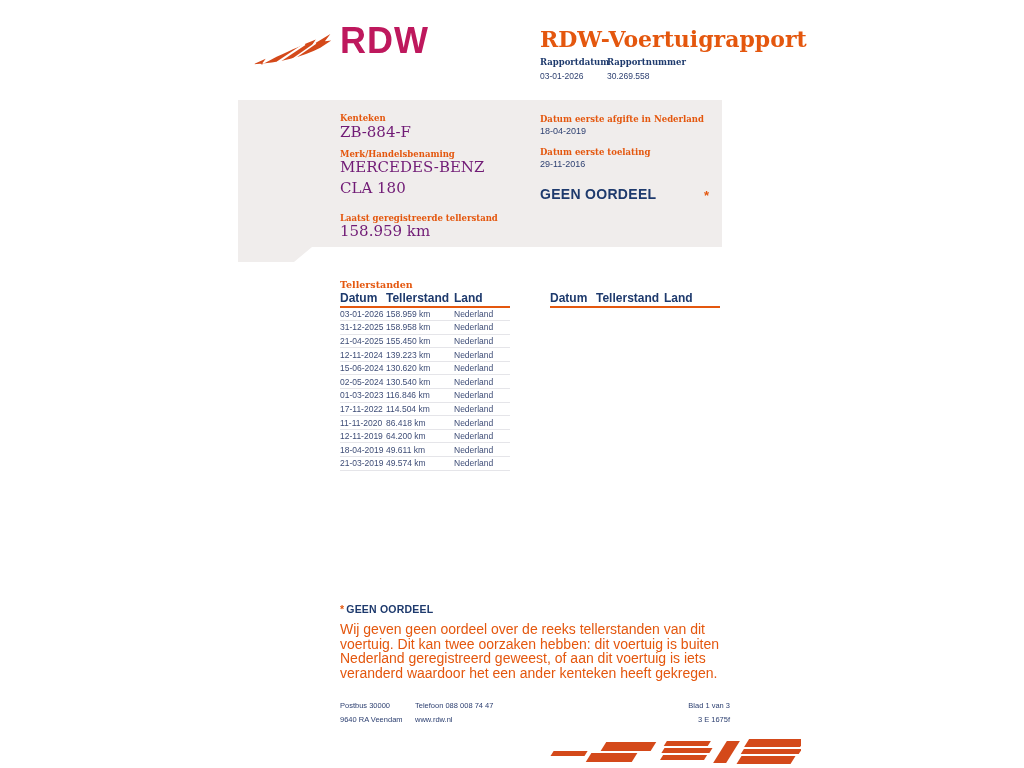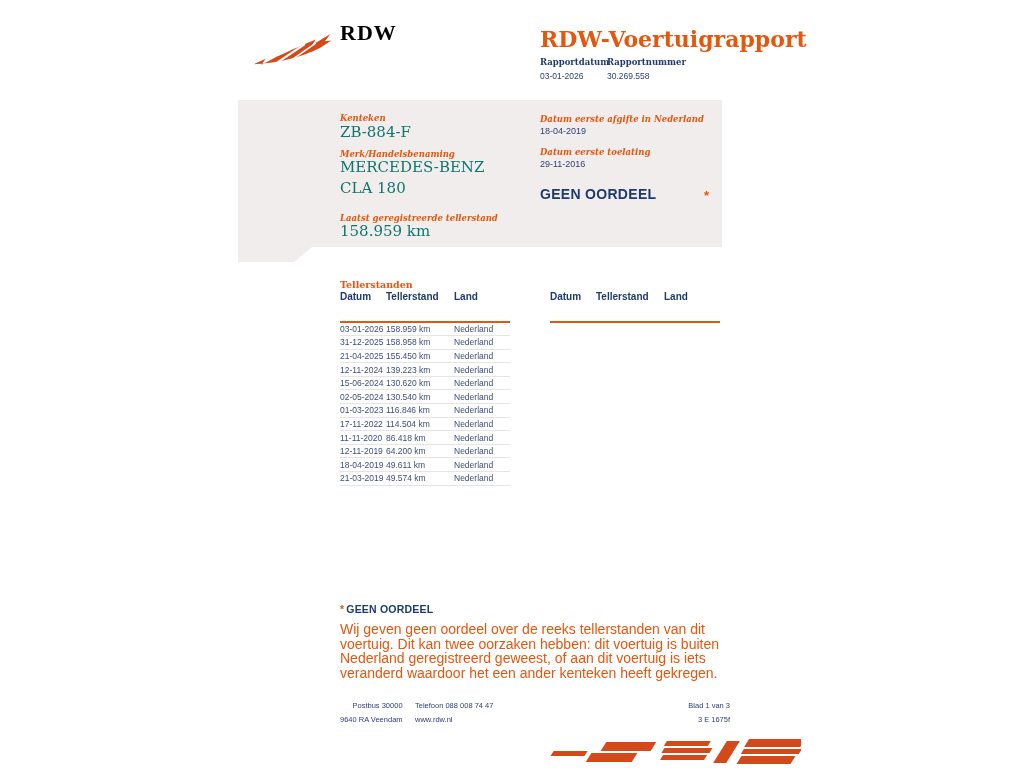--- a/index.html
+++ b/index.html
@@ -6,88 +6,88 @@
   html,body { background:#ffffff; }
   body { font-family:"Liberation Sans", sans-serif; }
   #page {
     position:relative; width:1024px; height:768px; background:#ffffff; overflow:hidden;
   }
 
   
   #logo { position:absolute; left:252px; top:22px; width:82px; height:46px; }
   #logo-text {
     position:absolute; left:340px; top:20px;
-    font-family:Liberation Serif, serif; font-size:22px; font-weight:600;
-    color:#000000; letter-spacing:1px;
+    font-family:Liberation Sans, sans-serif; font-size:36px; font-weight:600;
+    color:#be185d; letter-spacing:1px;
   }
   #report-title {
     position:absolute; left:540px; top:26px;
     font-family:"DejaVu Serif", serif; font-size:22px; font-weight:700;
     color:#e4570e;
   }
   .meta-label {
     font-family:"DejaVu Serif", serif; font-size:8.5px; font-weight:700; color:#1e3a6d;
   }
   .meta-value { font-size:8.5px; color:#2c3f70; margin-top:4px; }
   #meta-date   { position:absolute; left:540px; top:57px; width:62px; }
   #meta-number { position:absolute; left:607px; top:57px; width:80px; }
 
   
   #vehicle-panel {
     position:absolute; left:238px; top:100px; width:484px; height:162px;
     background:#f0edec;
     clip-path:polygon(0 0, 100% 0, 100% 147px, 74px 147px, 56px 100%, 0 100%);
   }
   .panel-label {
-    font-family:"DejaVu Serif", serif; font-size:8.5px; font-weight:700; color:#e4570e;font-style:italic;
+    font-family:"DejaVu Serif", serif; font-size:8.5px; font-weight:700; color:#e4570e;
   }
   .panel-value-lg {
-    font-family:"DejaVu Serif", serif; font-size:15px; color:#0f766e;
+    font-family:"DejaVu Serif", serif; font-size:15px; color:#701a75;
   }
   .panel-value-sm { font-size:9px; color:#2c3f70; }
   .abs { position:absolute; }
   #oordeel-text {
     font-size:14px; font-weight:700; color:#1e3a6d; letter-spacing:0.3px;
   }
   #oordeel-asterisk {
     font-size:13px; font-weight:700; color:#e4570e;
   }
 
   
   #tellerstanden-title {
     position:absolute; left:340px; top:279px;
     font-family:"DejaVu Serif", serif; font-size:9.5px; font-weight:700; color:#e4570e;
   }
   .meter-table { position:absolute; top:291px; border-collapse:collapse; table-layout:fixed; }
   #meter-table-left  { left:340px; width:170px; }
   #meter-table-right { left:550px; width:167px; }
   .meter-table th {
-    font-size:10px; font-weight:700; color:#1e3a6d; text-align:left;
-    border-bottom:2px solid #e4570e; padding:0 0 19px 0; height:11px;margin-left:40px;
+    font-size:12px; font-weight:700; color:#1e3a6d; text-align:left;
+    border-bottom:2px solid #e4570e; padding:0 0 1px 0; height:11px;margin-left:40px;
   }
   .meter-table td {
     font-size:8.5px; color:#3e4d77; padding:0; height:13.6px;
     border-bottom:1px solid #e5e5e9; vertical-align:middle;
   }
   .meter-table .c0 { width:46px; text-align:left; }
   .meter-table .c1 { width:68px; padding-right:8px; }
   .meter-table .c2 { width:56px; text-align:left; }
   .meter-table th.c1 { padding-right:8px; }
 
   
   #footnote { position:absolute; left:340px; top:603px; width:396px; }
   #footnote-heading { font-size:10.5px; font-weight:700; color:#1e3a6d; letter-spacing:0.2px; }
   #footnote-marker { color:#e4570e; font-size:10.5px; font-weight:700; margin-right:2px; }
   #footnote-body {
     margin-top:7px; font-size:14px; line-height:14.5px; color:#e4570e;
   }
 
   
   .footer-text { font-size:7.5px; color:#2c3f70; line-height:14px; }
-  #footer-address { position:absolute; left:340px; top:699px;text-align:right; }
+  #footer-address { position:absolute; left:340px; top:699px; }
   #footer-contact { position:absolute; left:415px; top:699px; }
   #footer-right   { position:absolute; left:620px; top:699px; width:110px; text-align:right; }
 
   
   #bottom-graphic { position:absolute; left:543px; top:736px; }
 </style>
 </head>
 <body>
 
 <div id="page">

